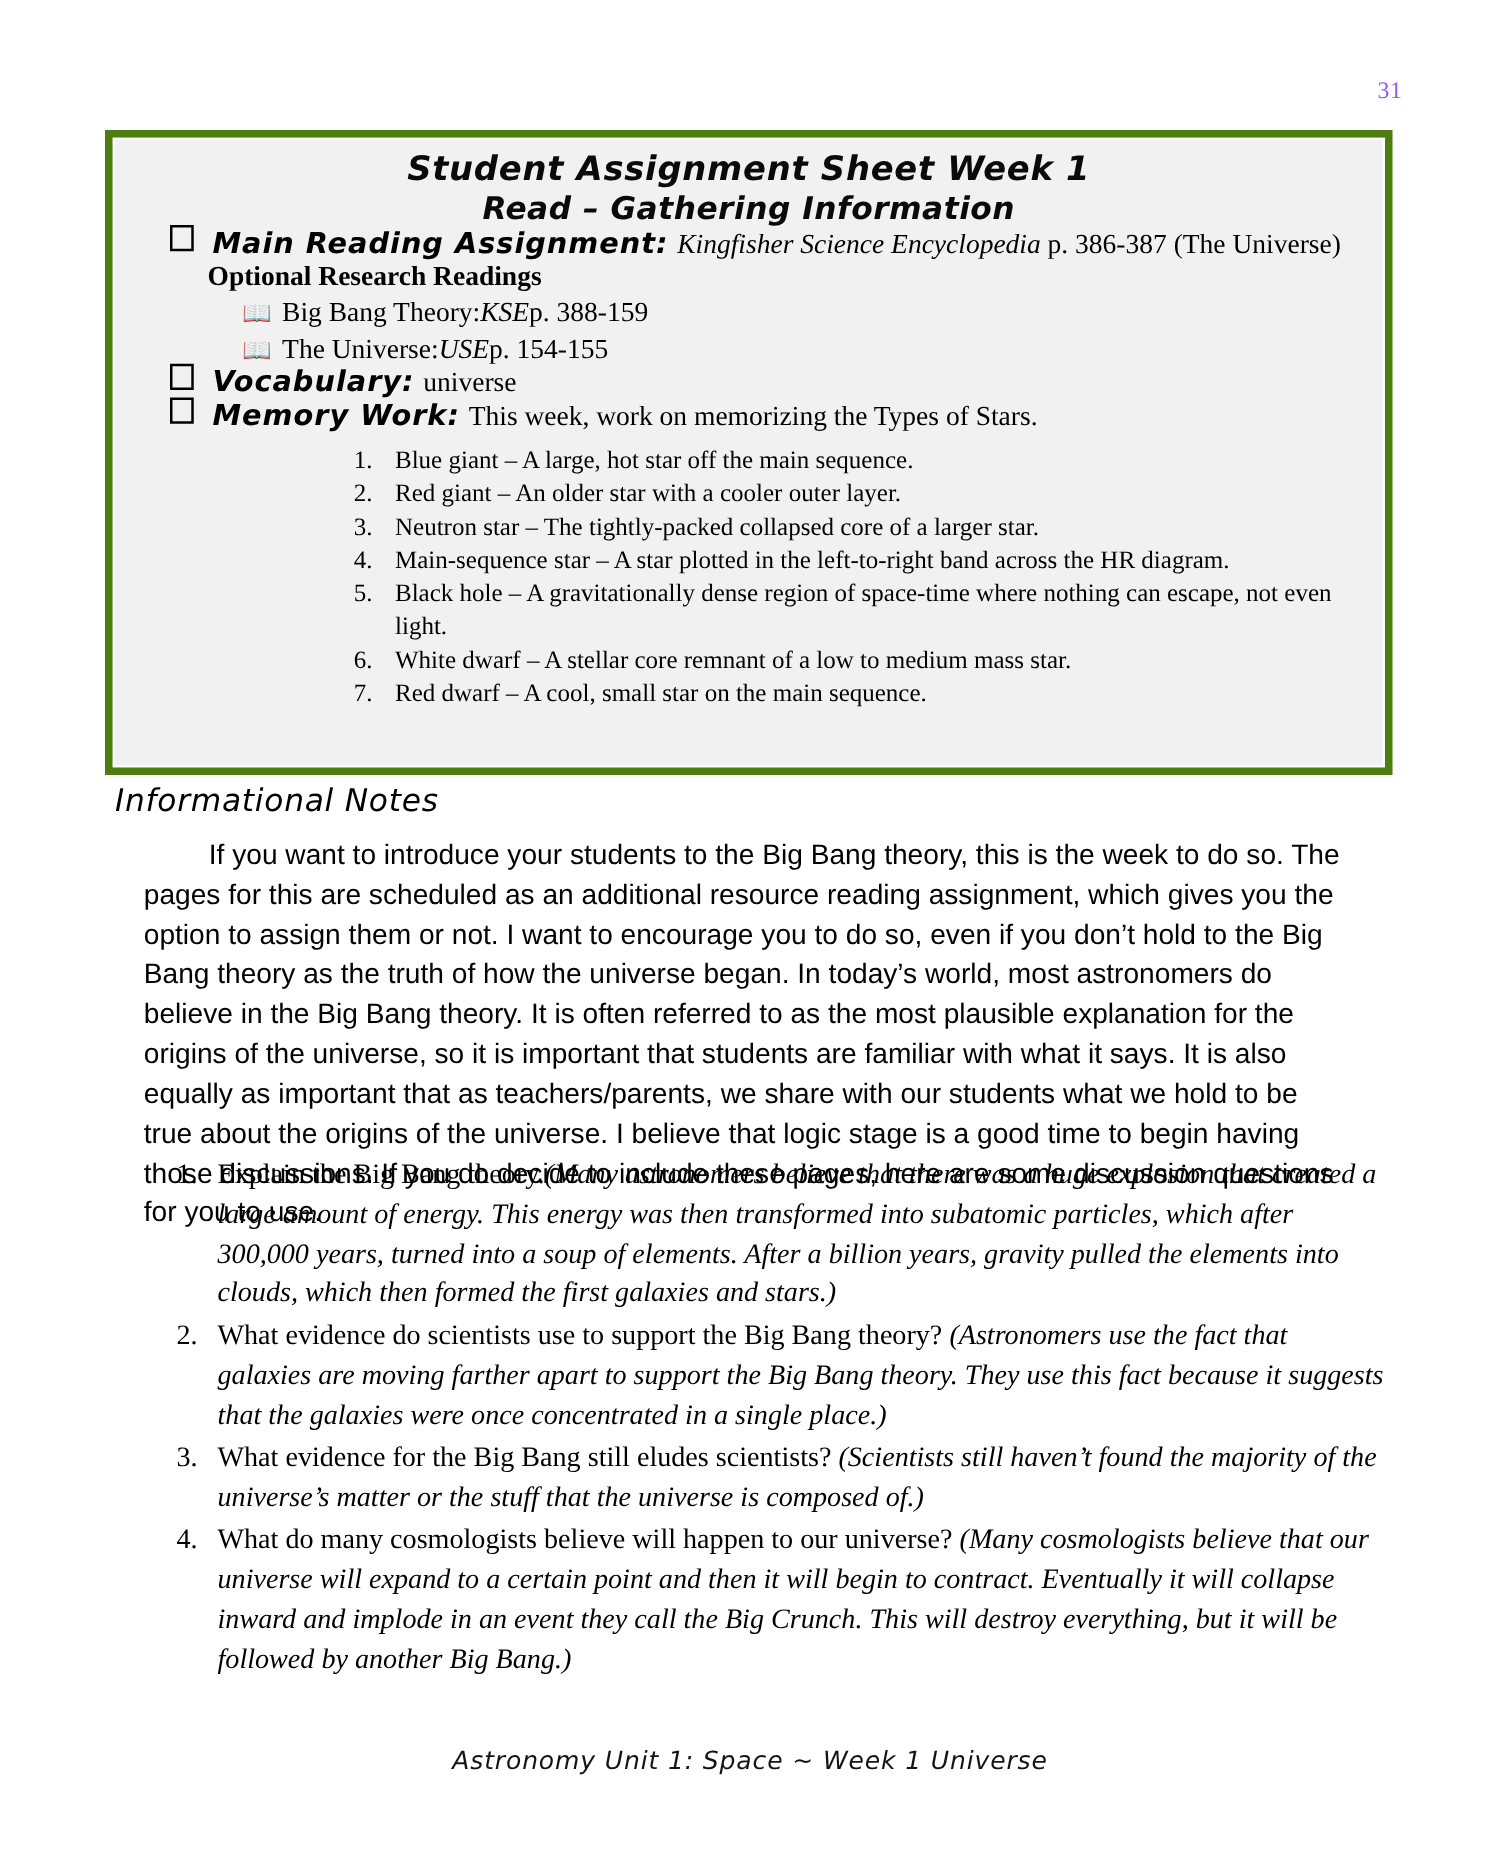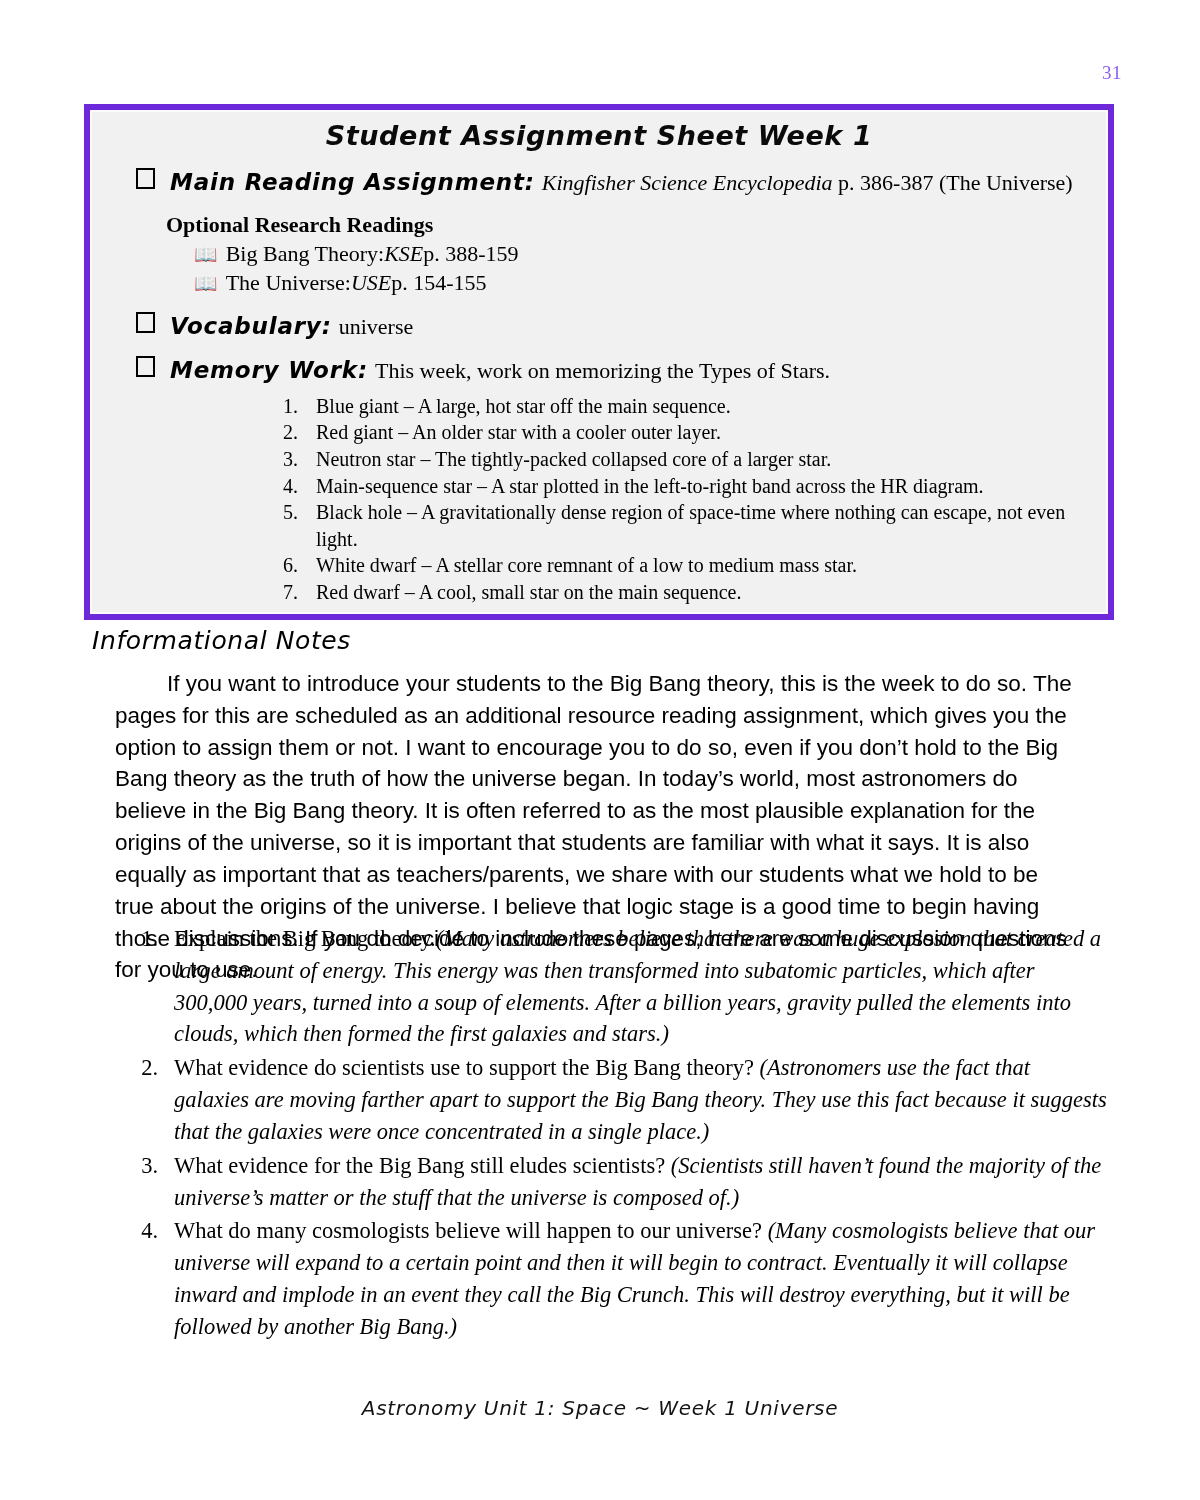--- a/index.html
+++ b/index.html
@@ -28,21 +28,21 @@
   }
 
   
   .assignment-box {
     position: absolute;
     left: 84px;
     top: 104px;
     width: 1030px;
     height: 516px;
     box-sizing: border-box;
-    border: 6px solid #6d28d9;
+    border: 6px solid #4d7c0f;
     background: #f1f1f1;
     box-shadow: inset 0 0 0 2px #fbfbfb;
     padding: 10px 14px 0 14px;
   }
 
   .box-title {
     text-align: center;
     font-family: "DejaVu Sans", sans-serif;
     font-style: italic;
     font-weight: bold;
@@ -61,21 +61,21 @@
   .hand-label {
     font-family: "DejaVu Sans", sans-serif;
     font-style: italic;
     font-weight: bold;
     letter-spacing: .8px;
   }
 
   .checkline {
     display: flex;
     align-items: baseline;
-    margin-top: 17px;
+    margin-top: 0;
     padding-left: 32px;
   }
   .checkbox-icon {
     flex: 0 0 auto;
     width: 15px;
     height: 17px;
     border: 2px solid #000;
     background: #f1f1f1;
     margin-right: 15px;
     position: relative;
@@ -86,21 +86,20 @@
   }
   .checkline .value {
     font-family: "Liberation Serif", serif;
     font-size: 22px;
     margin-left: 7px;
   }
   .checkline .value .ital { font-style: italic; }
 
   
   .optional-block {
-    margin-top: 16px;
     padding-left: 62px;
   }
   .optional-head {
     font-family: "Liberation Serif", serif;
     font-weight: bold;
     font-size: 22px;
   }
   .book-line {
     display: flex;
     align-items: baseline;
@@ -215,20 +214,21 @@
 </style>
 </head>
 <body>
 
 <div class="page-number">31</div>
 
 <div class="assignment-box">
 
   <div class="box-title">
     <span>Student Assignment Sheet Week 1</span>
+    <span class="line2">Read – Gathering Information</span>
   </div>
 
   <div class="checkline">
     <span class="checkbox-icon"></span>
     <span class="hand-label label">Main Reading Assignment:</span>
     <span class="value"><span class="ital">Kingfisher Science Encyclopedia</span>&nbsp;<span>p. 386-387 (The Universe)</span></span>
   </div>
 
   <div class="optional-block">
     <div class="optional-head">Optional Research Readings</div>

